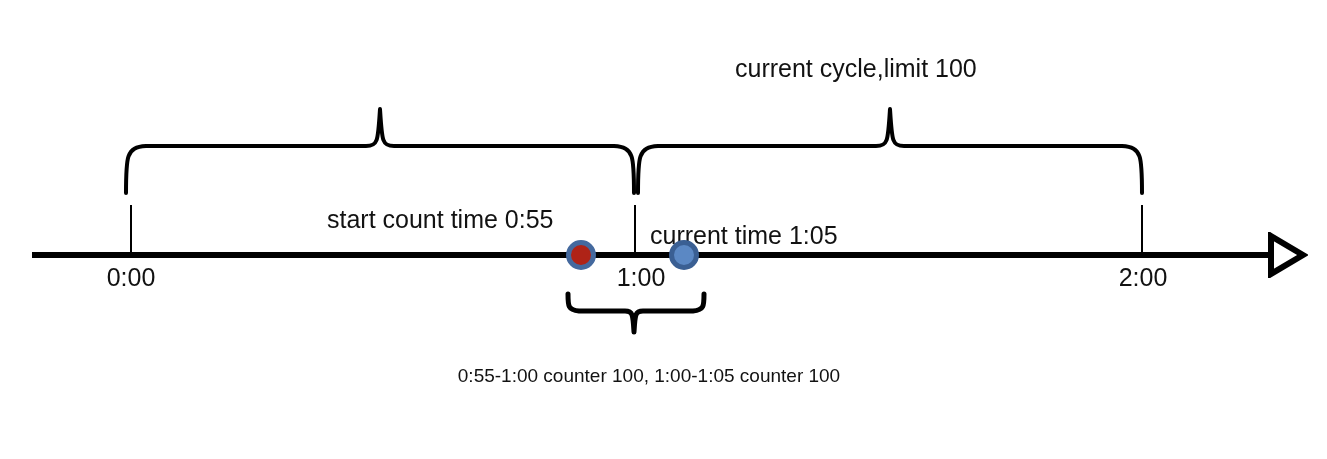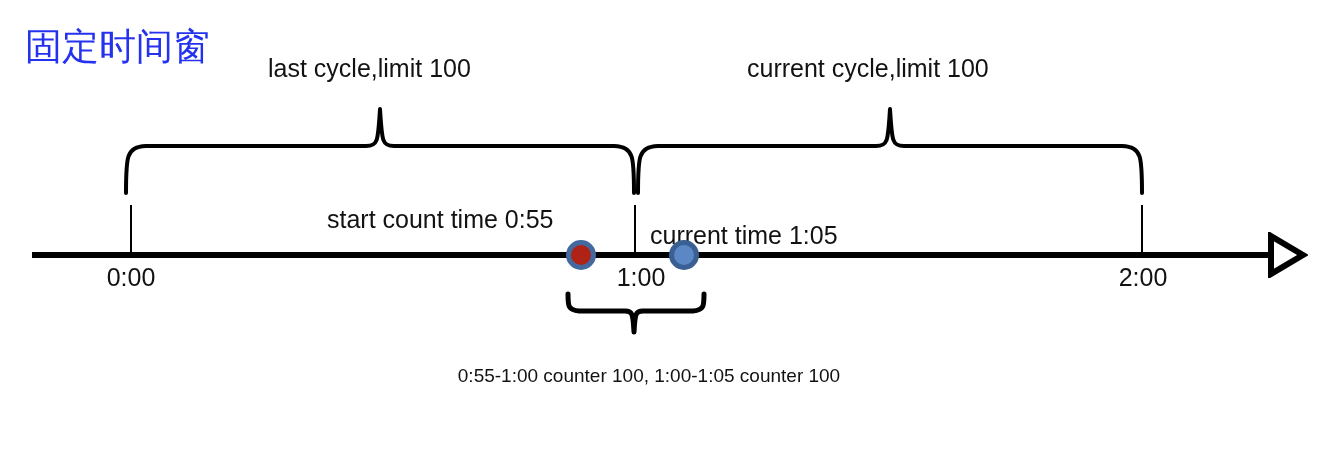--- a/index.html
+++ b/index.html
@@ -31,21 +31,21 @@
   }
   .lbl {
     position: absolute;
     font-size: 25px;
     line-height: 30px;
     color: #121212;
     white-space: nowrap;
     font-family: "Liberation Sans", sans-serif;
   }
   .lbl-cycle-last   { left: 268px; top: 53px; }
-  .lbl-cycle-cur    { left: 735px; top: 53px; margin-left: 12px; }
+  .lbl-cycle-cur    { left: 735px; top: 53px; }
   .lbl-start-count  { left: 327px; top: 204px; }
   .lbl-current-time { left: 650px; top: 204px; margin-top: 16px; }
 
   .tick-lbl {
     position: absolute;
     font-size: 25px;
     line-height: 30px;
     color: #121212;
     white-space: nowrap;
     transform: translateX(-50%);
@@ -113,23 +113,21 @@
   }
   .brace-top-left   { left: 120px; top: 105px; }
   .brace-top-right  { left: 632px; top: 105px; }
   .brace-bottom     { left: 563px; top: 292px; }
 </style>
 </head>
 <body>
 
 <div id="canvas">
 
-  <div class="title">固定时间窗</div>
 
-  <div class="lbl lbl-cycle-last">last cycle,limit 100</div>
 
   <div class="lbl lbl-cycle-cur">current cycle,limit 100</div>
 
   <svg class="brace-svg brace-top-left" width="520" height="90" viewBox="0 0 520 90">
     <path d="M6 88 C6 52 6 42 26 41 L246 41 C258 41 258 36 260 4 C262 36 262 41 274 41 L494 41 C514 42 514 52 514 88" fill="none" stroke="#000000" stroke-width="4" stroke-linecap="round" stroke-linejoin="round"></path>
   </svg>
 
   <svg class="brace-svg brace-top-right" width="516" height="90" viewBox="0 0 516 90">
     <path d="M6 88 C6 52 6 42 26 41 L244 41 C256 41 256 36 258 4 C260 36 260 41 272 41 L490 41 C510 42 510 52 510 88" fill="none" stroke="#000000" stroke-width="4" stroke-linecap="round" stroke-linejoin="round"></path>
   </svg>

